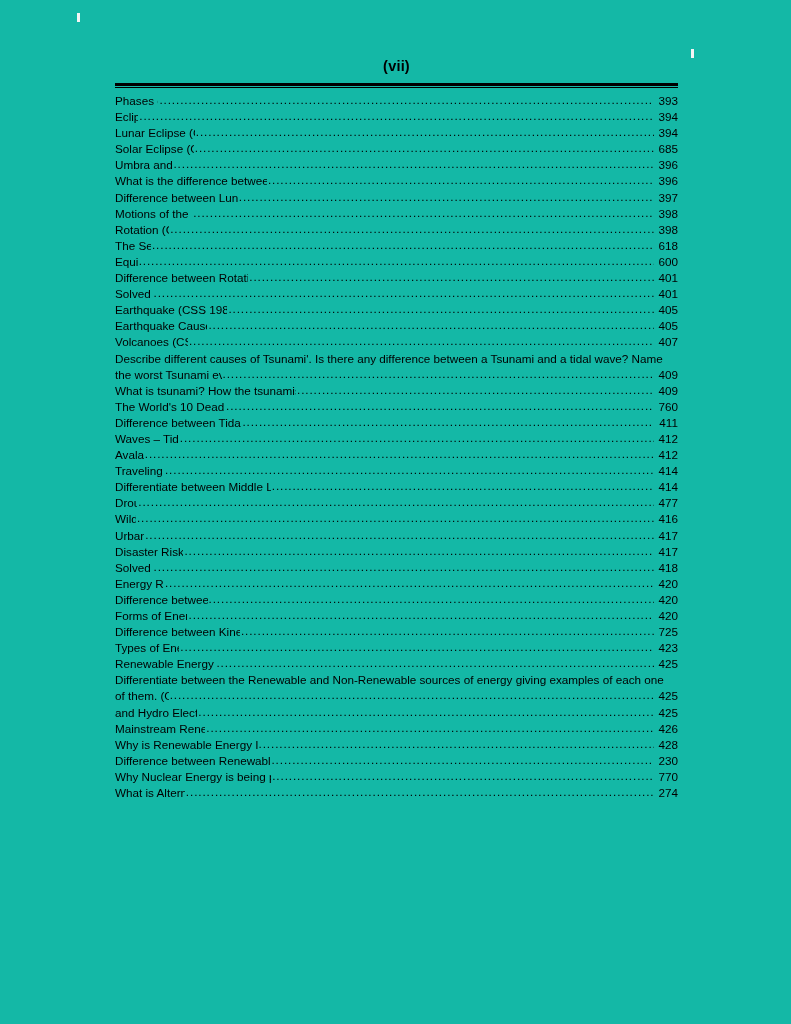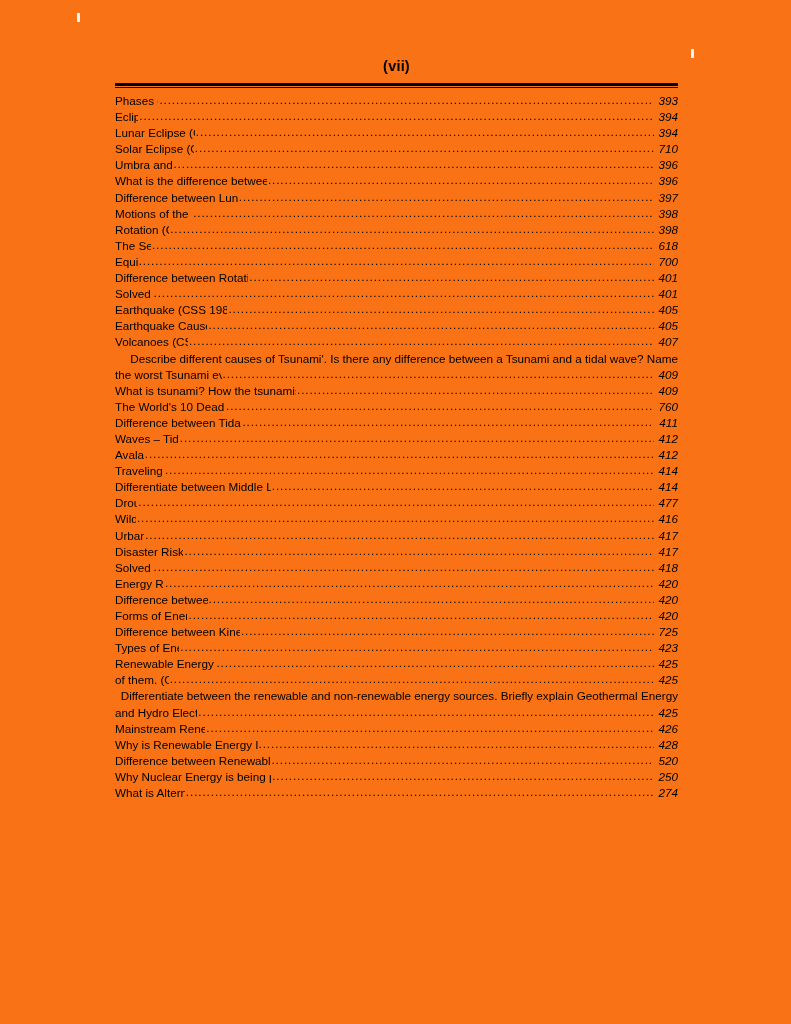--- a/index.html
+++ b/index.html
@@ -5,21 +5,21 @@
 <style>
   html, body {
     margin: 0;
     padding: 0;
     background: #ffffff;
   }
   .page {
     position: relative;
     width: 791px;
     height: 1024px;
-    background: #f97316;
+    background: #14b8a6;
     margin: 0 auto;
     overflow: hidden;
     font-family: "Liberation Sans", sans-serif;
     color: #000000;
   }
   .corner-mark {
     position: absolute;
     width: 3px;
     height: 9px;
     background: #f4f4f4;
@@ -100,28 +100,26 @@
     top: -1px;
   }
   .row .leader::before {
     content: "........................................................................................................................................................................................................................................";
   }
   .row .pageno {
     flex: 0 0 auto;
     white-space: nowrap;
     text-align: right;
     min-width: 23px;
-    font-style: italic;
   }
 
   
   .wrap-line {
     display: block;
     white-space: nowrap;
-    text-align: right;
   }
 </style>
 </head>
 <body>
 
 <div class="page">
 
   <div class="corner-mark corner-tl"></div>
   <div class="corner-mark corner-tr"></div>
 
@@ -151,21 +149,21 @@
         <div class="row">
           <span class="title">Lunar Eclipse (CSS 2002/ 2017)</span>
           <span class="leader"></span>
           <span class="pageno">394</span>
         </div>
       </div>
       <div class="toc-entry">
         <div class="row">
           <span class="title">Solar Eclipse (CSS 2007/ 2017)</span>
           <span class="leader"></span>
-          <span class="pageno">710</span>
+          <span class="pageno">685</span>
         </div>
       </div>
       <div class="toc-entry">
         <div class="row">
           <span class="title">Umbra and Penumbra</span>
           <span class="leader"></span>
           <span class="pageno">396</span>
         </div>
       </div>
       <div class="toc-entry">
@@ -200,21 +198,21 @@
         <div class="row">
           <span class="title">The Seasons</span>
           <span class="leader"></span>
           <span class="pageno">618</span>
         </div>
       </div>
       <div class="toc-entry">
         <div class="row">
           <span class="title">Equinox</span>
           <span class="leader"></span>
-          <span class="pageno">700</span>
+          <span class="pageno">600</span>
         </div>
       </div>
       <div class="toc-entry">
         <div class="row">
           <span class="title">Difference between Rotation of Earth and Revolution of Earth</span>
           <span class="leader"></span>
           <span class="pageno">401</span>
         </div>
       </div>
       <div class="toc-entry">
@@ -373,28 +371,28 @@
         </div>
       </div>
       <div class="toc-entry">
         <div class="row">
           <span class="title">Renewable Energy (CSS 2011/2008/2013)</span>
           <span class="leader"></span>
           <span class="pageno">425</span>
         </div>
       </div>
       <div class="toc-entry">
+        <div class="wrap-line">Differentiate between the Renewable and Non-Renewable sources of energy giving examples of each one</div>
         <div class="row">
           <span class="title">of them. (CSS 2019)</span>
           <span class="leader"></span>
           <span class="pageno">425</span>
         </div>
       </div>
       <div class="toc-entry">
-        <div class="wrap-line">Differentiate between the renewable and non-renewable energy sources. Briefly explain Geothermal Energy</div>
         <div class="row">
           <span class="title">and Hydro Electricity. (CSS 2020)</span>
           <span class="leader"></span>
           <span class="pageno">425</span>
         </div>
       </div>
       <div class="toc-entry">
         <div class="row">
           <span class="title">Mainstream Renewable Technologies</span>
           <span class="leader"></span>
@@ -405,28 +403,28 @@
         <div class="row">
           <span class="title">Why is Renewable Energy Important for the Future of Our Society?</span>
           <span class="leader"></span>
           <span class="pageno">428</span>
         </div>
       </div>
       <div class="toc-entry">
         <div class="row">
           <span class="title">Difference between Renewable and Non-renewable Resources (CSS 2013)</span>
           <span class="leader"></span>
-          <span class="pageno">520</span>
+          <span class="pageno">230</span>
         </div>
       </div>
       <div class="toc-entry">
         <div class="row">
           <span class="title">Why Nuclear Energy is being preferred in Developed Countries?(CSS 2013)</span>
           <span class="leader"></span>
-          <span class="pageno">250</span>
+          <span class="pageno">770</span>
         </div>
       </div>
       <div class="toc-entry">
         <div class="row">
           <span class="title">What is Alternative Energy?</span>
           <span class="leader"></span>
           <span class="pageno">274</span>
         </div>
       </div>
     </div>

